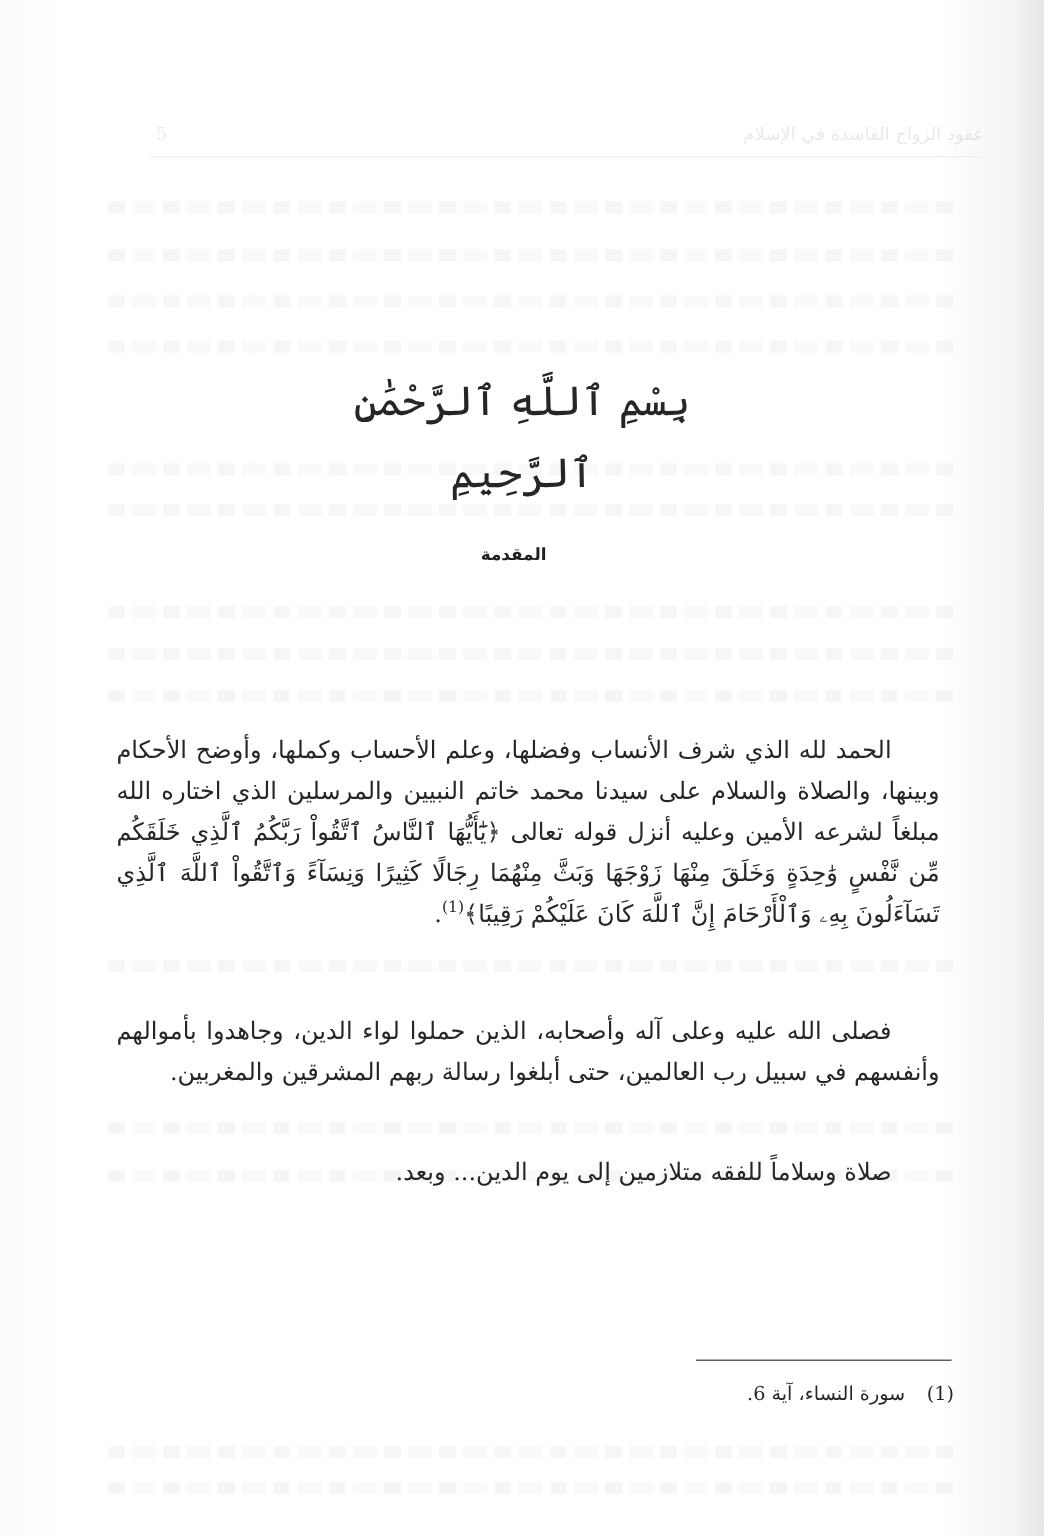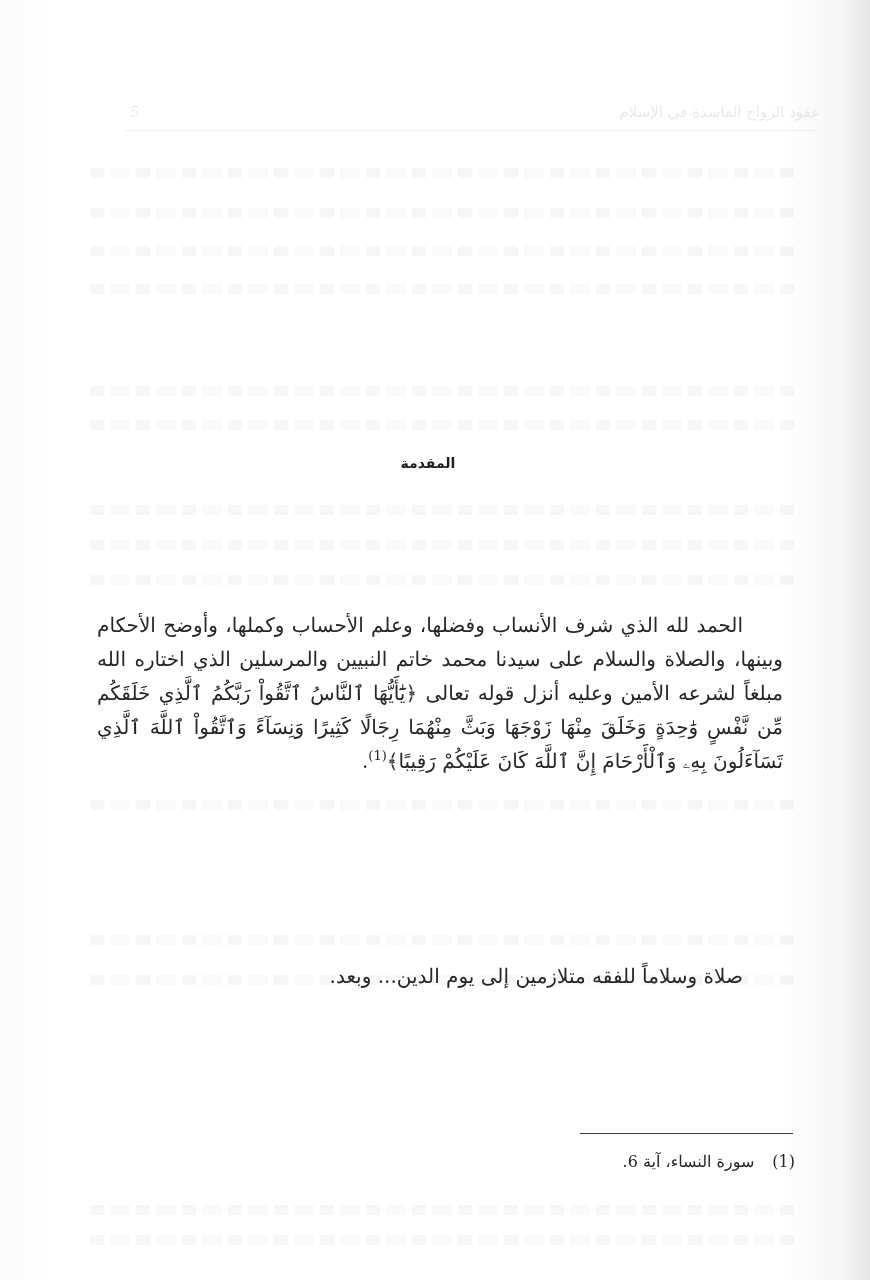--- a/index.html
+++ b/index.html
@@ -142,29 +142,33 @@
   <div class="bleed" style="top:975px"></div>
   <div class="bleed" style="top:1205px"></div>
   <div class="bleed" style="top:1235px"></div>
 
   <div class="running-head">
     <span>عقود الزواج الفاسدة في الإسلام</span>
     <span>5</span>
   </div>
   <div class="running-rule"></div>
 
+  <div class="bismillah">بِسْمِ ٱللَّهِ ٱلرَّحْمَٰنِ ٱلرَّحِيمِ</div>
 
   <div class="section-title">المقدمة</div>
 
   <div class="body-text" style="top:596px">
     <p class="para">
       <span>الحمد لله الذي شرف الأنساب وفضلها، وعلم الأحساب وكملها، وأوضح الأحكام وبينها، والصلاة والسلام على سيدنا محمد خاتم النبيين والمرسلين الذي اختاره الله مبلغاً لشرعه الأمين وعليه أنزل قوله تعالى </span><span class="quran">﴿يَٰٓأَيُّهَا ٱلنَّاسُ ٱتَّقُواْ رَبَّكُمُ ٱلَّذِي خَلَقَكُم مِّن نَّفْسٍ وَٰحِدَةٍ وَخَلَقَ مِنْهَا زَوْجَهَا وَبَثَّ مِنْهُمَا رِجَالًا كَثِيرًا وَنِسَآءً وَٱتَّقُواْ ٱللَّهَ ٱلَّذِي تَسَآءَلُونَ بِهِۦ وَٱلْأَرْحَامَ إِنَّ ٱللَّهَ كَانَ عَلَيْكُمْ رَقِيبًا﴾</span><span class="fnref">(1)</span><span>.</span>
     </p>
   </div>
 
+  <div class="body-text" style="top:830px">
+    <p class="para">فصلى الله عليه وعلى آله وأصحابه، الذين حملوا لواء الدين، وجاهدوا بأموالهم وأنفسهم في سبيل رب العالمين، حتى أبلغوا رسالة ربهم المشرقين والمغربين.</p>
+  </div>
 
   <div class="body-text" style="top:947px">
     <p class="para">صلاة وسلاماً للفقه متلازمين إلى يوم الدين... وبعد.</p>
   </div>
 
 
   <div class="footnote-rule"></div>
   <div class="footnote">
     <span>(1)</span>
     <span>سورة النساء، آية 6.</span>

